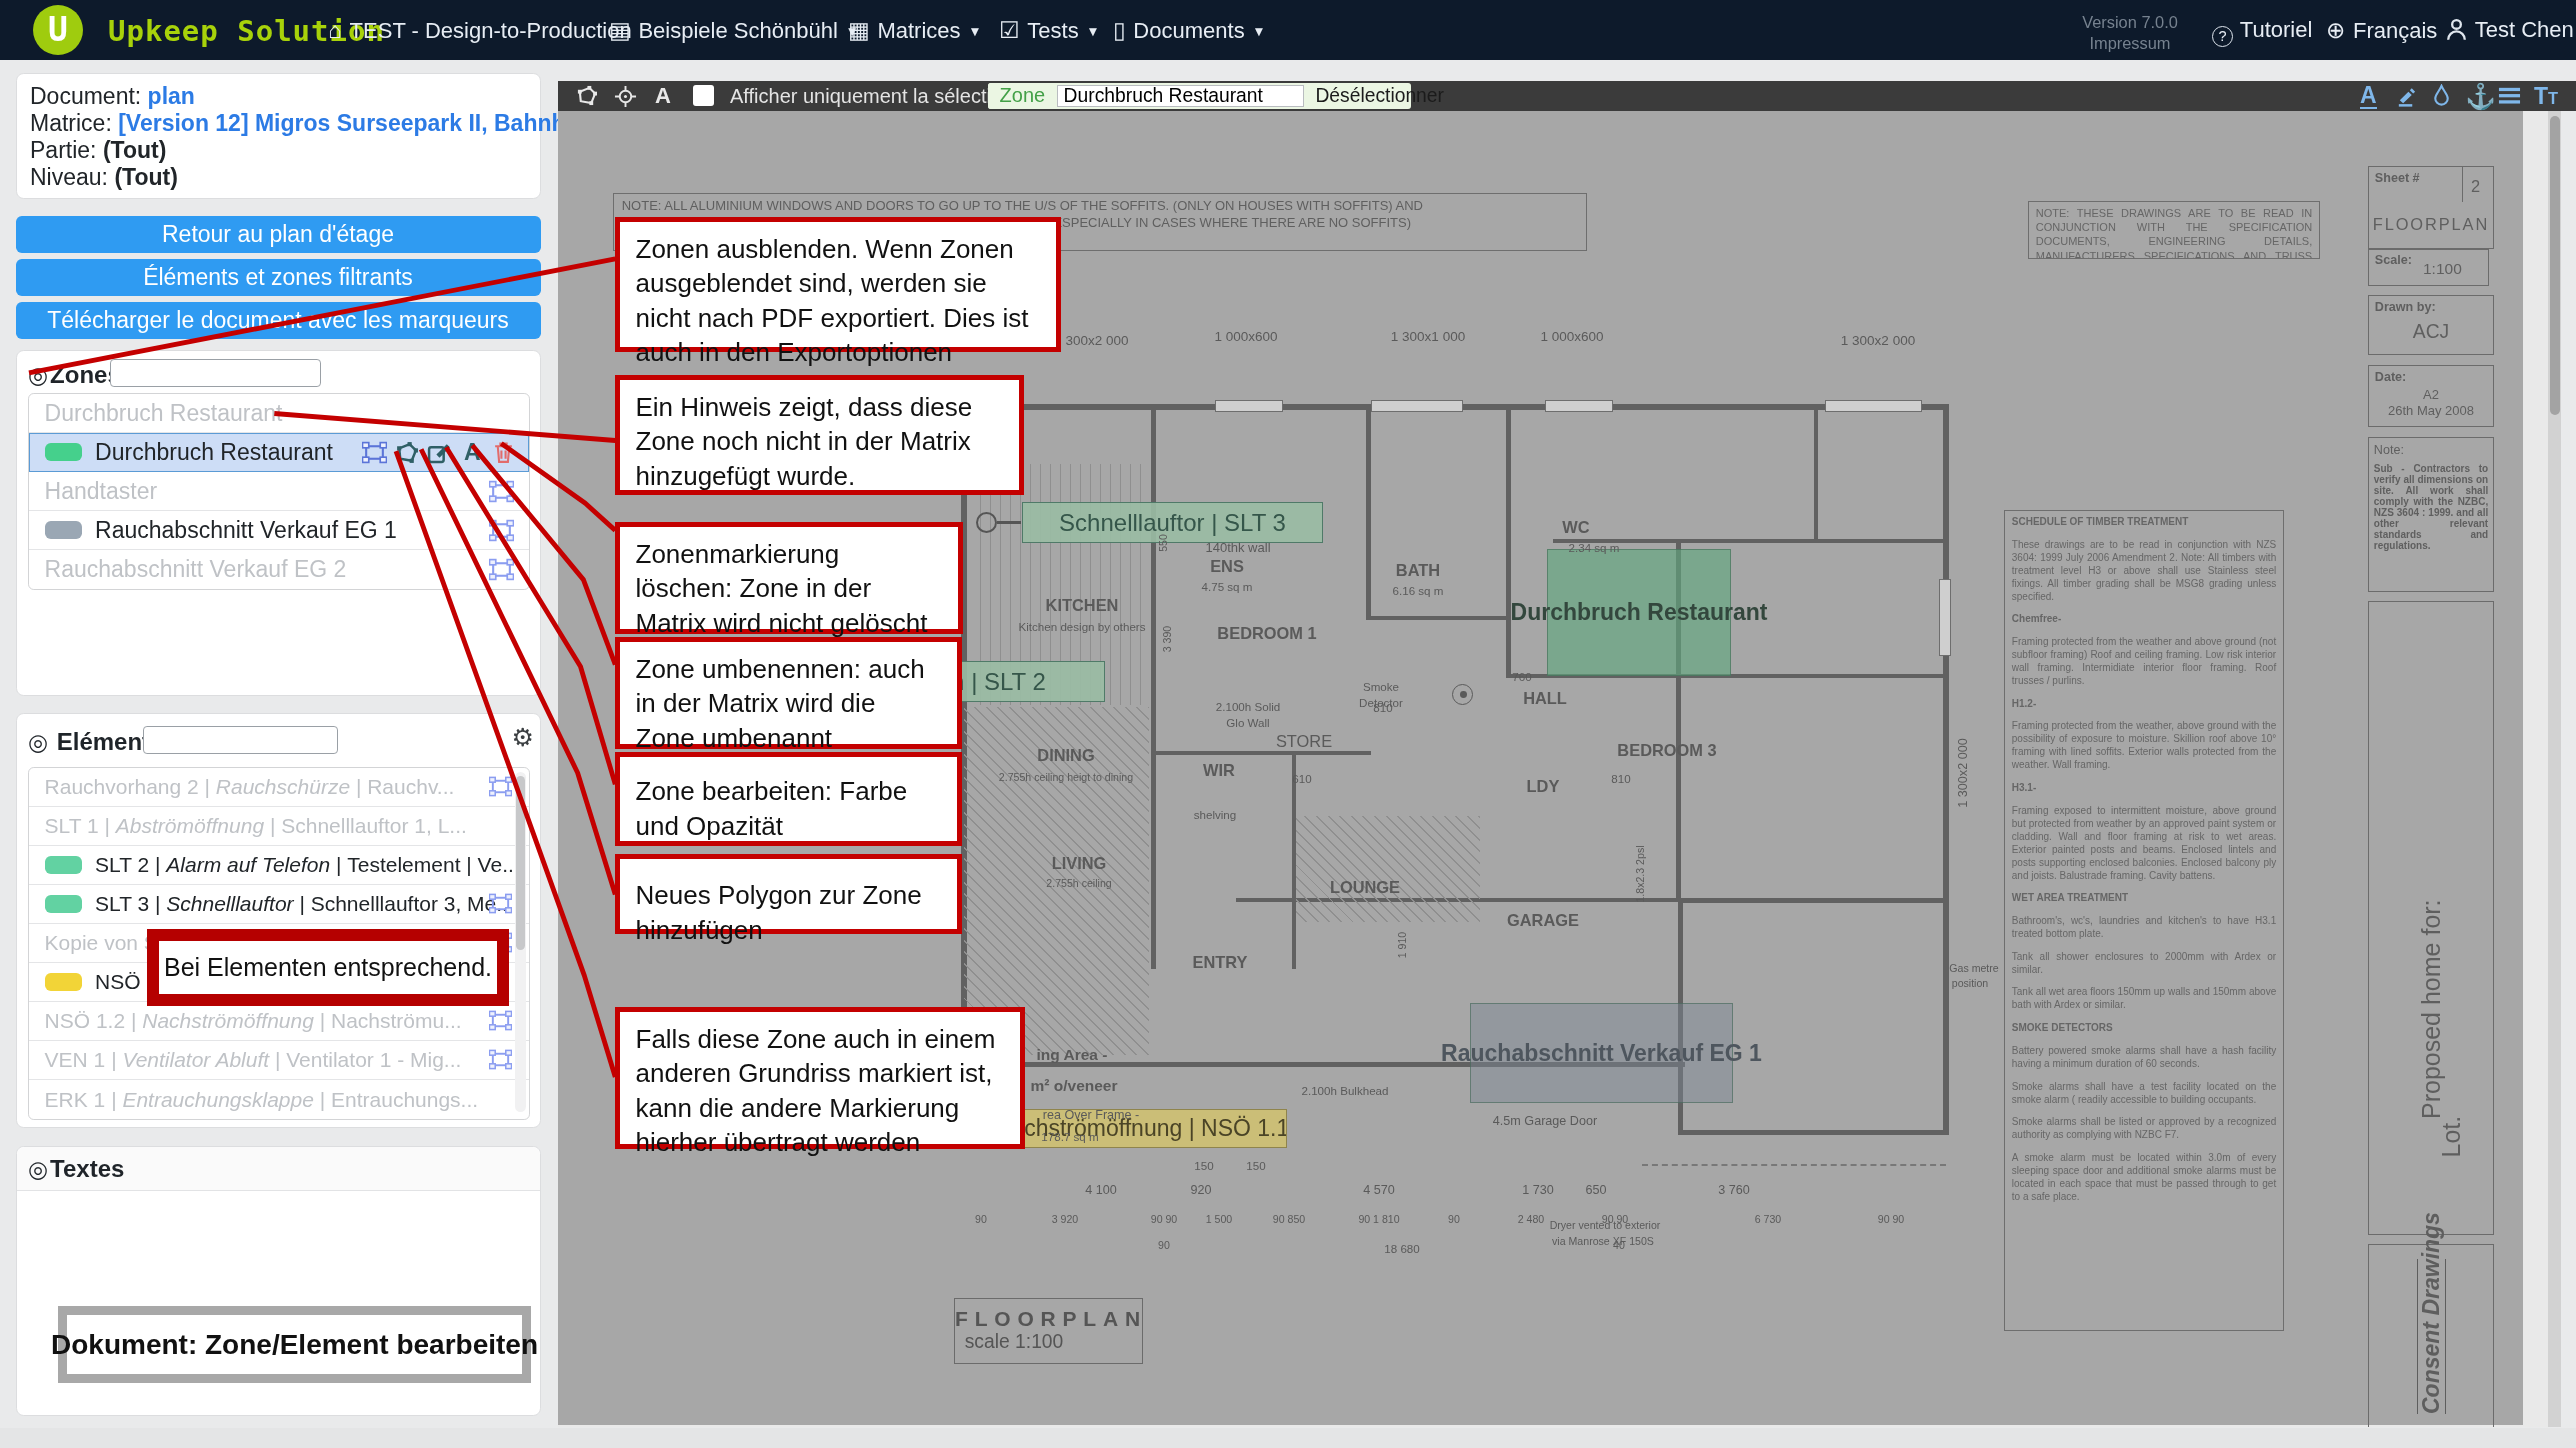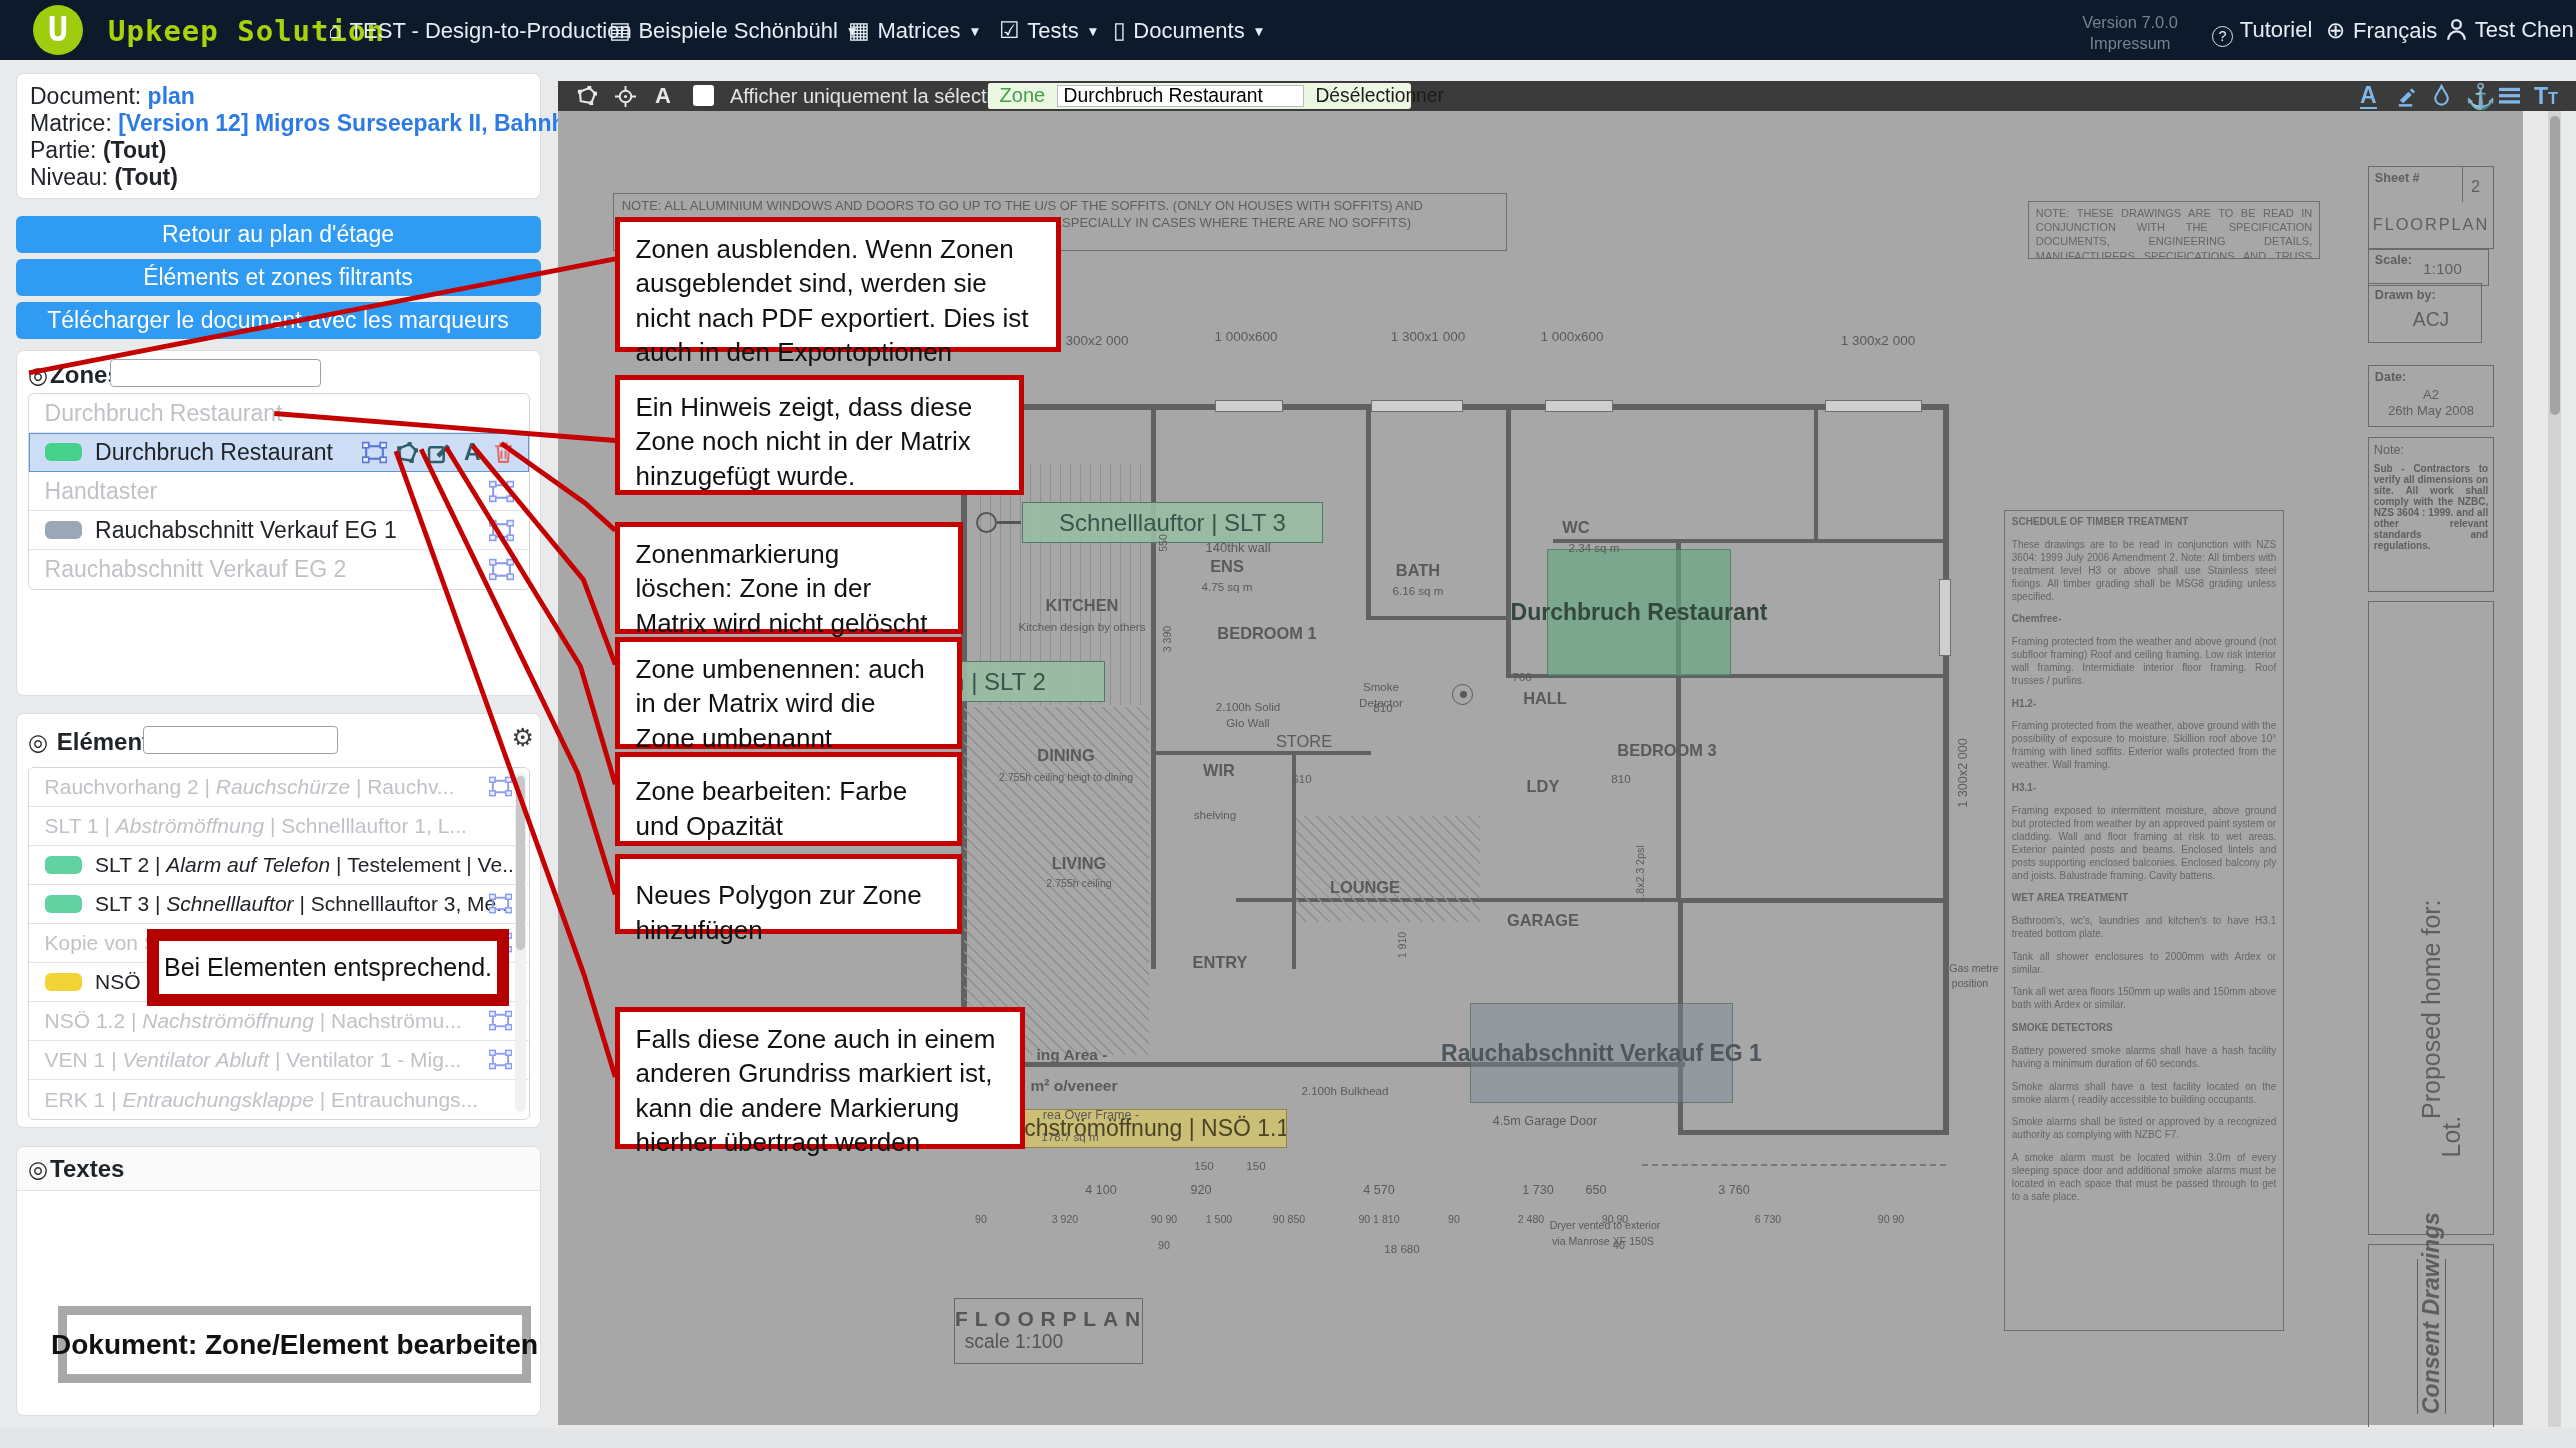--- a/index.html
+++ b/index.html
@@ -318,21 +318,21 @@
           <rect x="2" y="4" width="22" height="3.4" fill="#7fb7ea"></rect>
           <rect x="2" y="10.5" width="22" height="3.4" fill="#7fb7ea"></rect>
           <rect x="2" y="17" width="22" height="3.4" fill="#7fb7ea"></rect>
         </svg></span>
     <span class="abs rt-ico" style="left:1976px;top:1.9px;font-weight:bold;">T<span style="font-size:16.4px;">T</span></span>
   </div>
 
   <div class="abs planarea">
     <div class="abs sheet"></div>
 
-    <div class="abs pnote" style="left:55px;top:82px;width:894px;height:58px;">
+    <div class="abs pnote" style="left:55px;top:82px;width:974px;height:58px;">
       <div>NOTE: ALL ALUMINIUM WINDOWS AND DOORS TO GO UP TO THE U/S OF THE SOFFITS. (ONLY ON HOUSES WITH SOFFITS) AND</div>
       <div>ALSO FULL HEIGHT WINDOWS TO BE THE SAME HEIGHT AS DOORS(ESPECIALLY IN CASES WHERE THERE ARE NO SOFFITS)</div>
       <div>...tion to establish soffit and lintel heights for this house</div>
     </div>
     <div class="abs pnote-r" style="left:1470px;top:90px;width:292px;height:58px;overflow:hidden;">NOTE: THESE DRAWINGS ARE TO BE READ IN CONJUNCTION WITH THE SPECIFICATION DOCUMENTS, ENGINEERING DETAILS, MANUFACTURERS SPECIFICATIONS AND TRUSS MANUFACTURER'S PLAN</div>
 
     <div class="abs wall" style="left:403px;top:293px;width:988px;height:5.8px;"></div>
     <div class="abs wall" style="left:403px;top:293px;width:5.8px;height:664px;"></div>
     <div class="abs wall" style="left:403px;top:951px;width:724px;height:4.8px;"></div>
     <div class="abs wall" style="left:1385px;top:293px;width:5.8px;height:731px;"></div>
@@ -411,21 +411,21 @@
     <div class="abs sheet-box" style="left:1810px;top:55px;width:126px;height:83px;">
       <span class="abs sb-lbl" style="left:5.8px;top:3.9px;">Sheet #</span>
       <div class="abs" style="left:93px;top:0;width:0;height:35px;border-left:1.4px solid #6b6b6b;"></div>
       <span class="abs" style="left:102px;top:9.7px;font-size:16.4px;">2</span>
       <div class="abs" style="left:0;top:48px;width:124px;text-align:center;font-size:16.4px;letter-spacing:1.9px;">FLOORPLAN</div>
     </div>
     <div class="abs sheet-box" style="left:1810px;top:138px;width:121px;height:37px;">
       <span class="abs sb-lbl" style="left:5.8px;top:2.9px;">Scale:</span>
       <span class="abs" style="left:54px;top:9.7px;font-size:15.5px;">1:100</span>
     </div>
-    <div class="abs sheet-box" style="left:1810px;top:172px;width:114px;height:60px;">
+    <div class="abs sheet-box" style="left:1810px;top:184px;width:126px;height:60px;">
       <span class="abs sb-lbl" style="left:5.8px;top:3.9px;">Drawn by:</span>
       <div class="abs" style="left:0;top:25px;width:124px;text-align:center;font-size:19.3px;">ACJ</div>
     </div>
     <div class="abs sheet-box" style="left:1810px;top:254px;width:126px;height:62px;">
       <span class="abs sb-lbl" style="left:5.8px;top:3.9px;">Date:</span>
       <div class="abs" style="left:0;top:21px;width:124px;text-align:center;font-size:13px;">A2</div>
       <div class="abs" style="left:0;top:37px;width:124px;text-align:center;font-size:13px;">26th May 2008</div>
     </div>
     <div class="abs sheet-box" style="left:1810px;top:326px;width:126px;height:155px;padding:4.8px;">
       <div class="sb-lbl" style="font-weight:normal;font-size:12.6px;">Note:</div>

